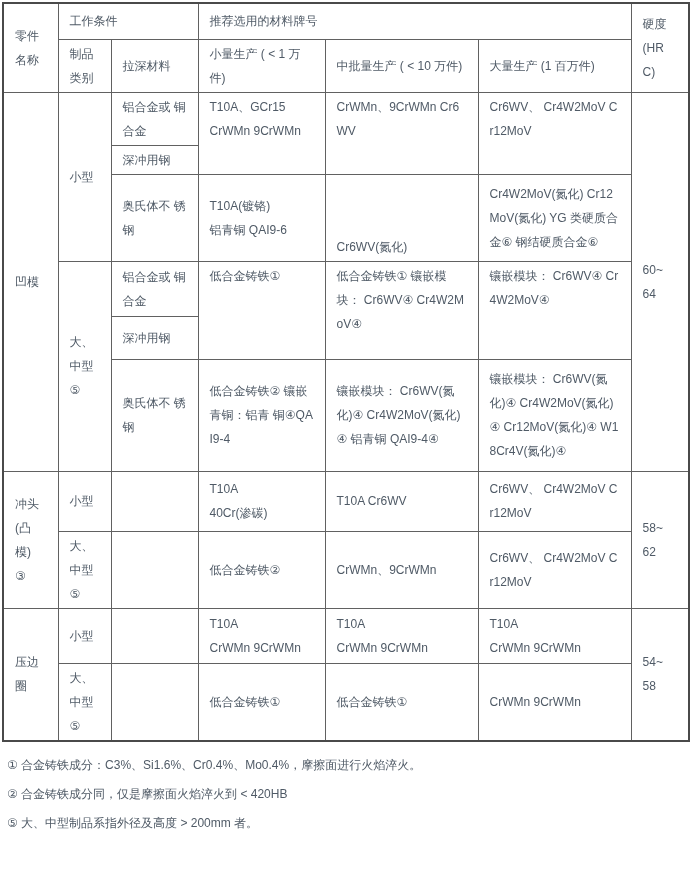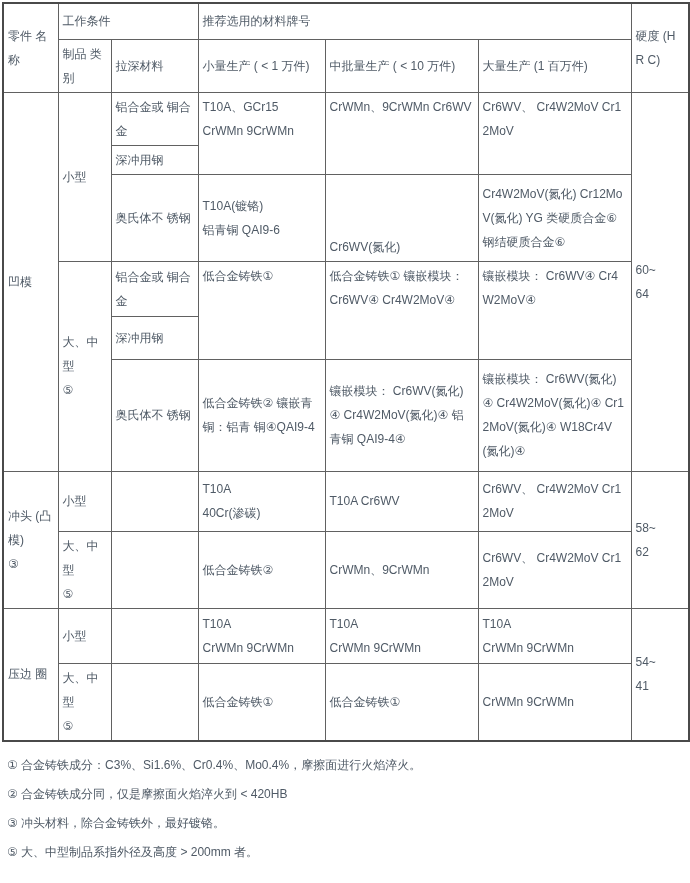--- a/index.html
+++ b/index.html
@@ -21,21 +21,21 @@
     border-collapse: collapse;
     table-layout: fixed;
     width: 686px;
     border: 2px solid #4a4a4a;
   }
   table.mat th, table.mat td {
     border: 1px solid #616161;
     font-size: 12px;
     font-weight: normal;
     line-height: 24px;
-    padding: 2px 4px;
+    padding: 2px 11px;
     text-align: left;
     vertical-align: middle;
     white-space: pre-line;
     word-break: break-all;
     overflow: hidden;
     box-sizing: border-box;
   }
   .vt { vertical-align: top !important; margin-top: 44px; }
   .vb { vertical-align: bottom !important; margin-top: 17px; }
   .rh36 { height: 36px; }
@@ -154,34 +154,33 @@
       <td rowspan="2">压边 圈</td>
       <td>小型</td>
       <td></td>
       <td>T10A
 CrWMn 9CrWMn</td>
       <td>T10A
 CrWMn 9CrWMn</td>
       <td>T10A
 CrWMn 9CrWMn</td>
       <td rowspan="2">54~
-41</td>
+58</td>
     </tr>
     <tr class="rh60">
       <td>大、中型
 ⑤</td>
       <td></td>
       <td>低合金铸铁①</td>
       <td>低合金铸铁①</td>
       <td>CrWMn 9CrWMn</td>
     </tr>
   </tbody>
     </table>
 
   <div class="footnotes">
     <div class="fn">① 合金铸铁成分：C3%、Si1.6%、Cr0.4%、Mo0.4%，摩擦面进行火焰淬火。</div>
     <div class="fn">② 合金铸铁成分同，仅是摩擦面火焰淬火到 &lt; 420HB</div>
-    <div class="fn">③ 冲头材料，除合金铸铁外，最好镀铬。</div>
     <div class="fn">⑤ 大、中型制品系指外径及高度 &gt; 200mm 者。</div>
 
   </div>
 
 </div>
 
 </body></html>

